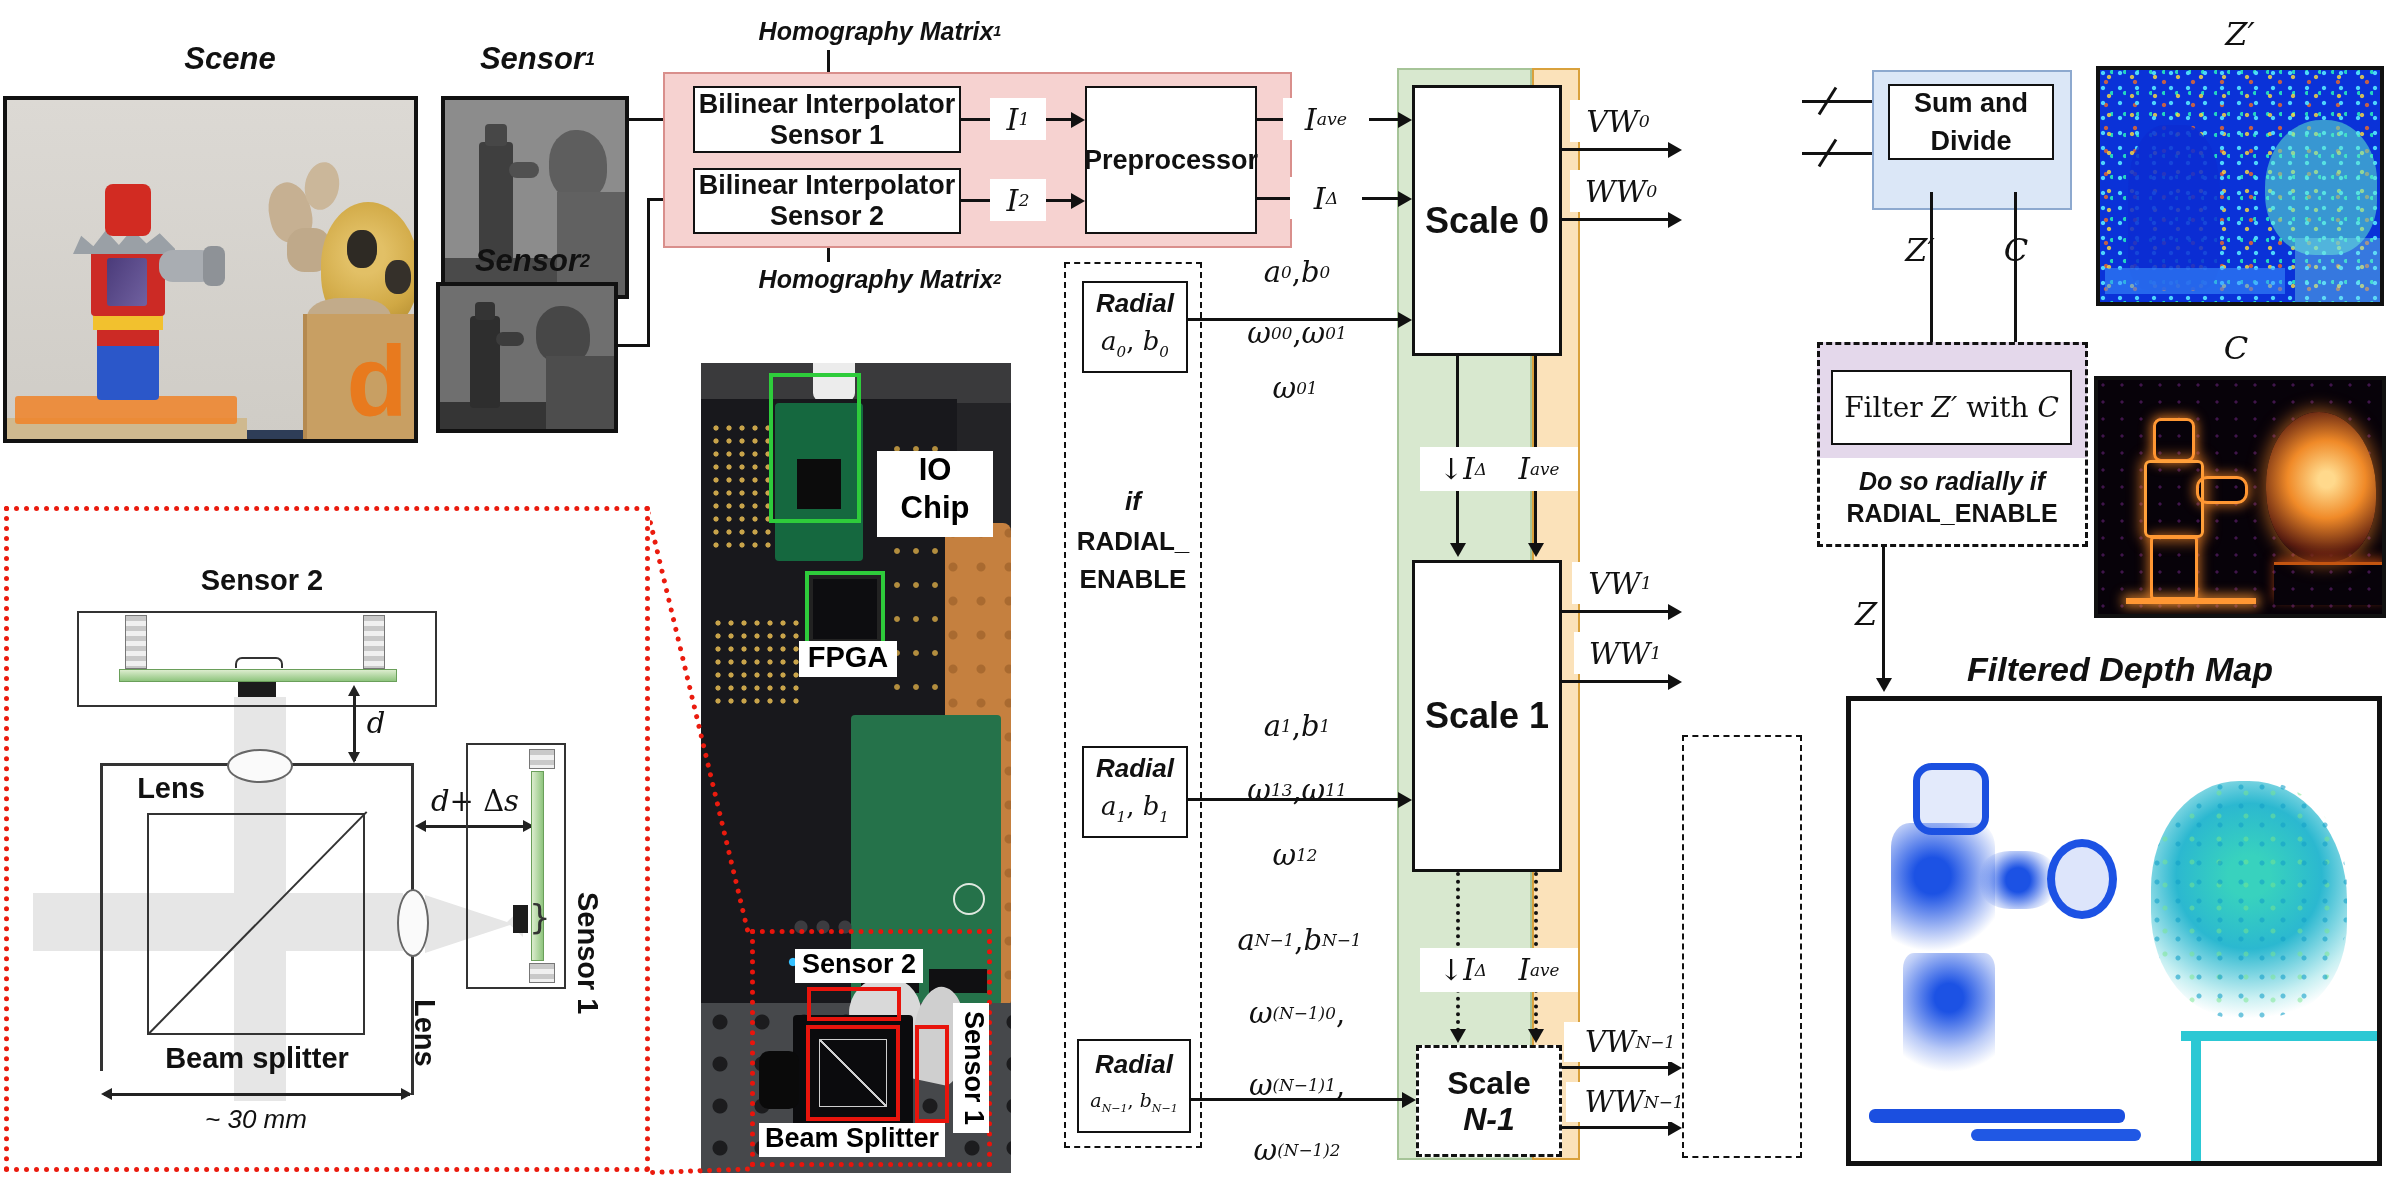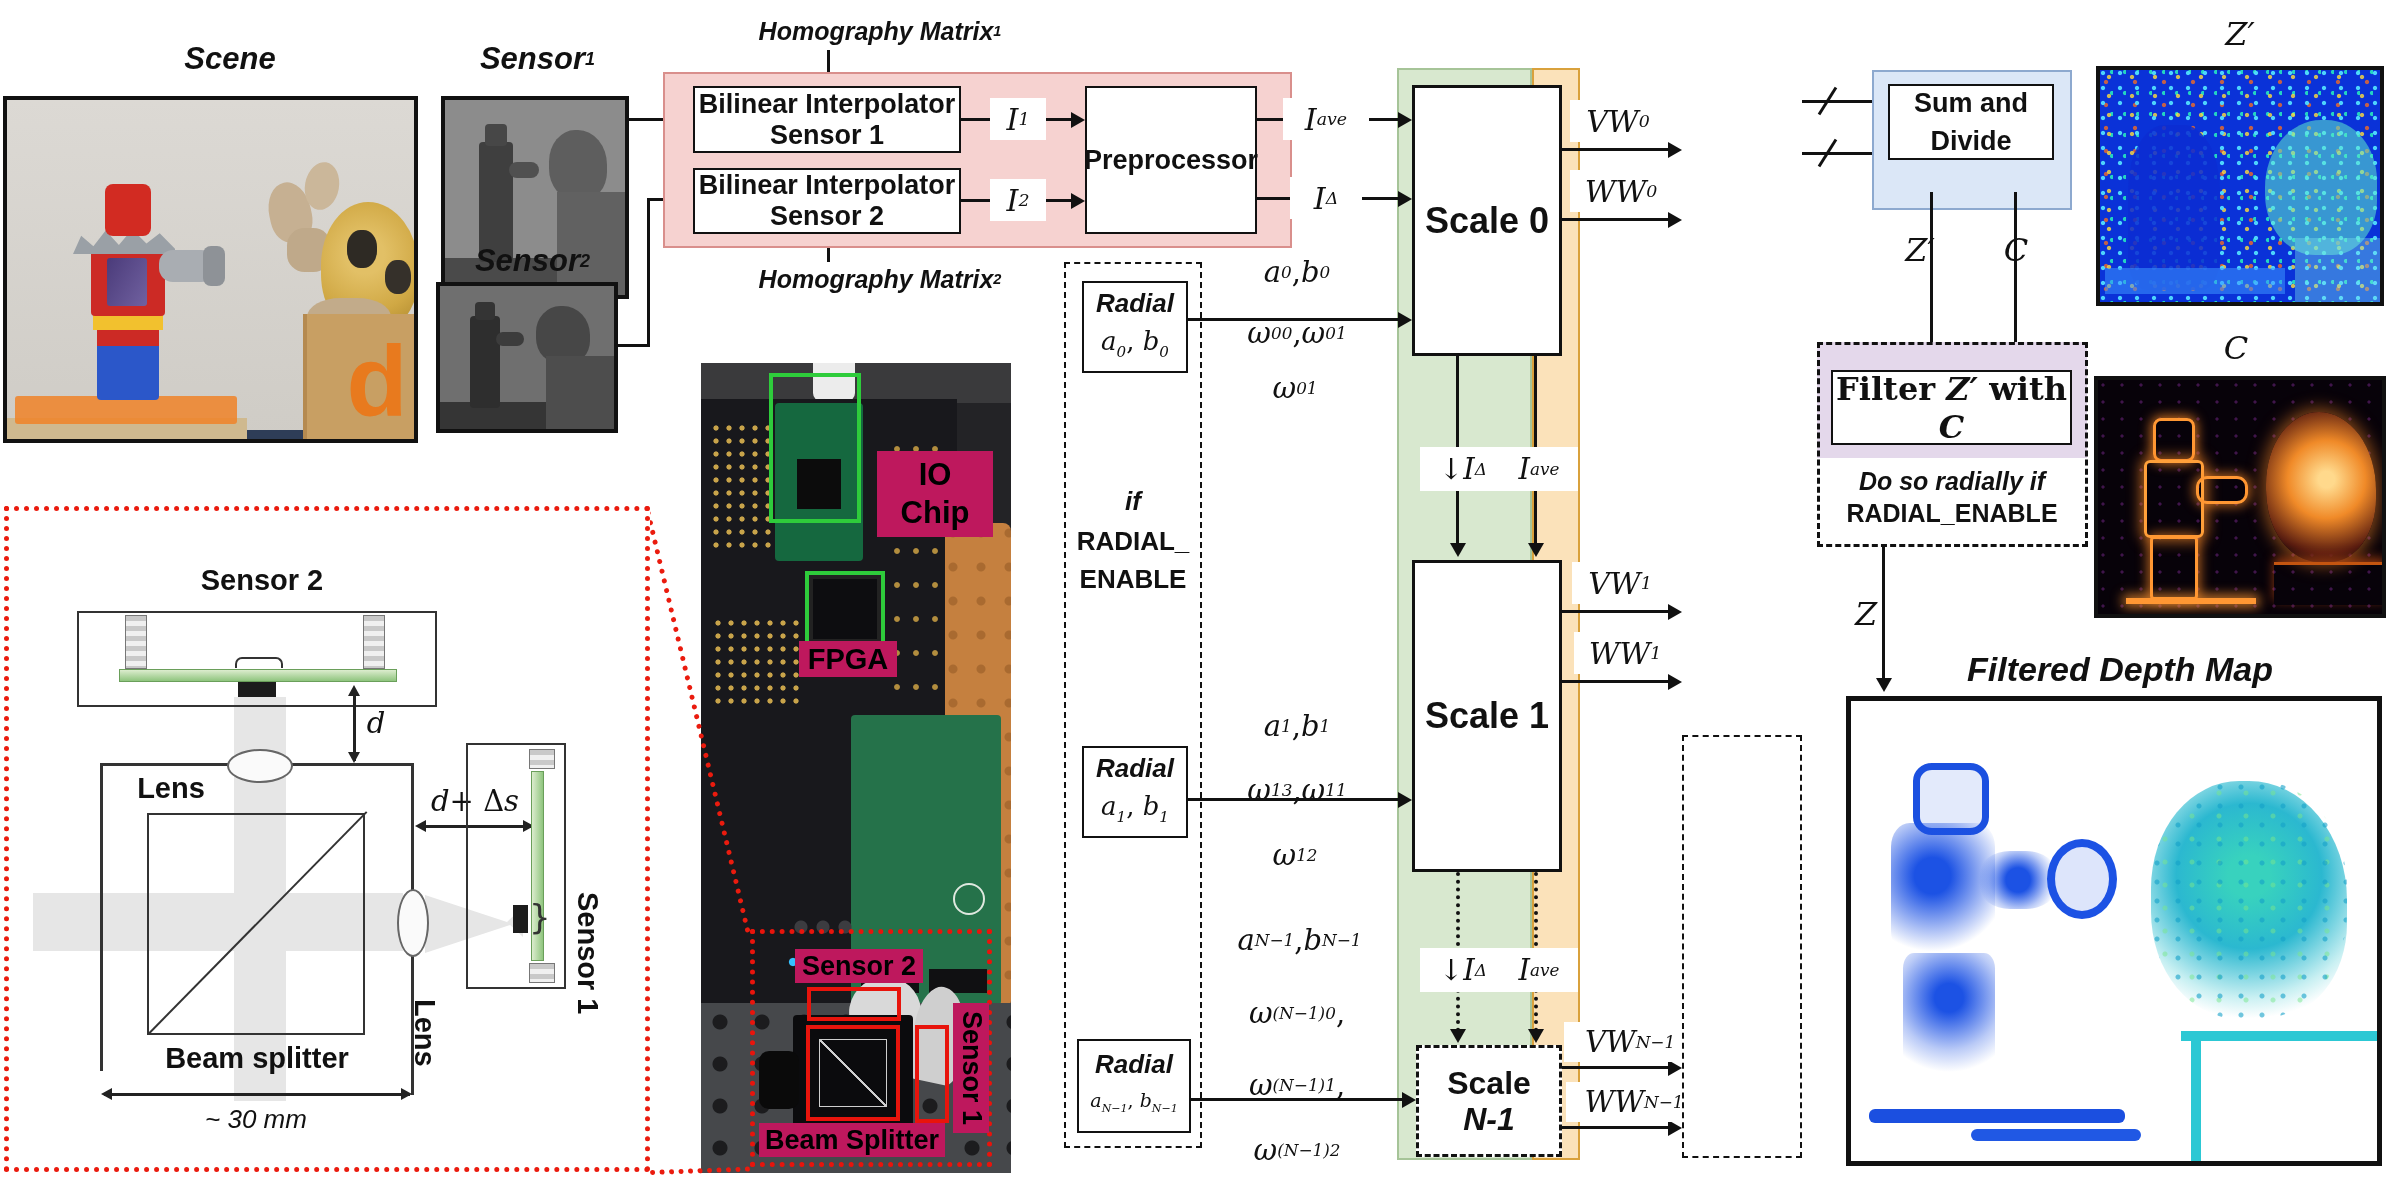--- a/index.html
+++ b/index.html
@@ -24,22 +24,22 @@
   .ah2.d{border-width:11px 6px 0 6px;border-top-color:#222;}
   .ah2.u{border-width:0 6px 11px 6px;border-bottom-color:#222;}
   .math{font-family:"DejaVu Serif","Liberation Serif",serif;font-style:italic;font-weight:normal;}
   .math .msub{font-size:58%;vertical-align:-0.45em;}
   .math .mrm{font-style:normal;}
   .mathb{font-weight:bold;}
   .m26{font-size:26px;} .m29{font-size:29px;} .m30{font-size:30px;} .m32{font-size:32px;}
   .wbg{background:#fff;padding:0 5px;}
   .slash{position:absolute;width:3px;height:32px;background:#111;transform:rotate(32deg);}
   .vert{writing-mode:vertical-rl;}
-  .photo-label{position:absolute;background:#be185d;color:#000;font-weight:bold;
-               display:flex;align-items:center;justify-content:center;}
+  .photo-label{position:absolute;background:#ffffff;color:#000;font-weight:bold;
+               display:flex;align-items:flex-start;justify-content:center;}
   .redrect{position:absolute;border:4px solid #e8140c;box-sizing:border-box;}
   .greenrect{position:absolute;border:4px solid #2ecc3b;box-sizing:border-box;}
   .hatch{position:absolute;border:1px solid #777;box-sizing:border-box;
          background:repeating-linear-gradient(180deg,#c9c9c9 0 5px,#f0f0f0 5px 10px);}
   .gstrip{position:absolute;border:1px solid #6a9f5a;box-sizing:border-box;
           background:linear-gradient(180deg,#dcecce,#8fc57e);}
   .beam{position:absolute;background:#e6e6e6;}
   .art{position:absolute;}
 </style>
 </head>
@@ -342,21 +342,21 @@
     </div>
   <div class="ln" style="left:2014px;top:192px;width:3px;height:162px;"></div>
   <div class="ah d" style="left:2008px;top:354px;"></div>
   <div class="abs ctr math m32" style="left:1994px;top:228px;width:44px;height:44px;">
       <span>C</span>
     </div>
 
   <div class="abs" style="left:1817px;top:342px;width:270px;height:116px;background:#e4d8eb;"></div>
   <div class="abs dash" style="left:1817px;top:342px;width:271px;height:205px;border:3px dashed #111;box-sizing:border-box;"></div>
   <div class="box thin ctr" style="left:1831px;top:370px;width:241px;height:75px;">
-    <span class="math mathb" style="font-size:32px;font-weight:bold;"><span class="mrm">Filter </span><span>Z′</span><span class="mrm"> with </span><span>C</span></span>
+    <span class="math mathb" style="font-size:28px;font-weight:normal;"><span class="mrm">Filter </span><span>Z′</span><span class="mrm"> with </span><span>C</span></span>
   </div>
   <div class="lbl it ctr" style="left:1822px;top:466px;width:260px;height:30px;font-size:25px;">Do so radially if</div>
   <div class="lbl ctr" style="left:1822px;top:498px;width:260px;height:30px;font-size:25px;">RADIAL_ENABLE</div>
 
   <div class="ln" style="left:1882px;top:547px;width:3px;height:131px;"></div>
   <div class="ah d" style="left:1876px;top:678px;"></div>
   <div class="abs ctr math m32" style="left:1846px;top:592px;width:40px;height:44px;">
       <span>Z</span>
     </div>
 

